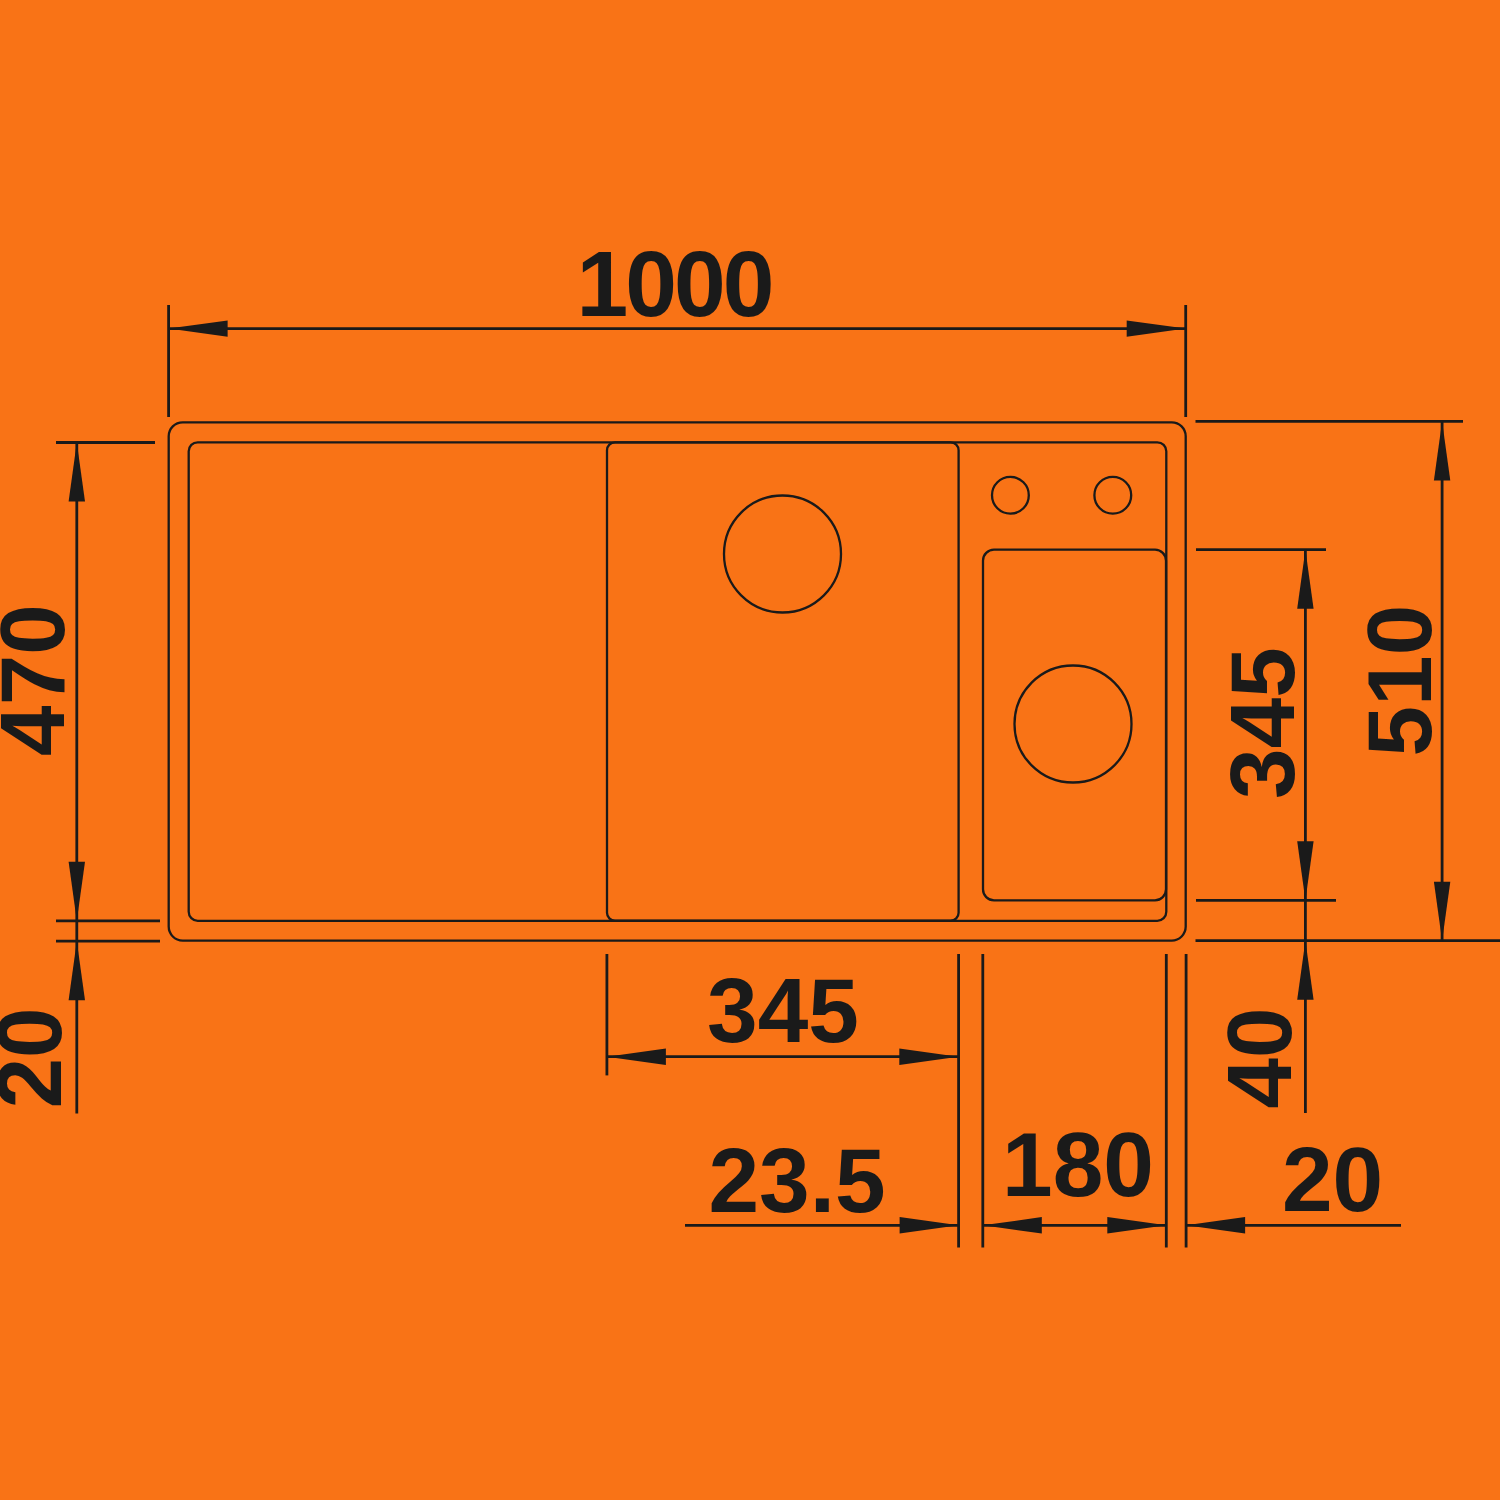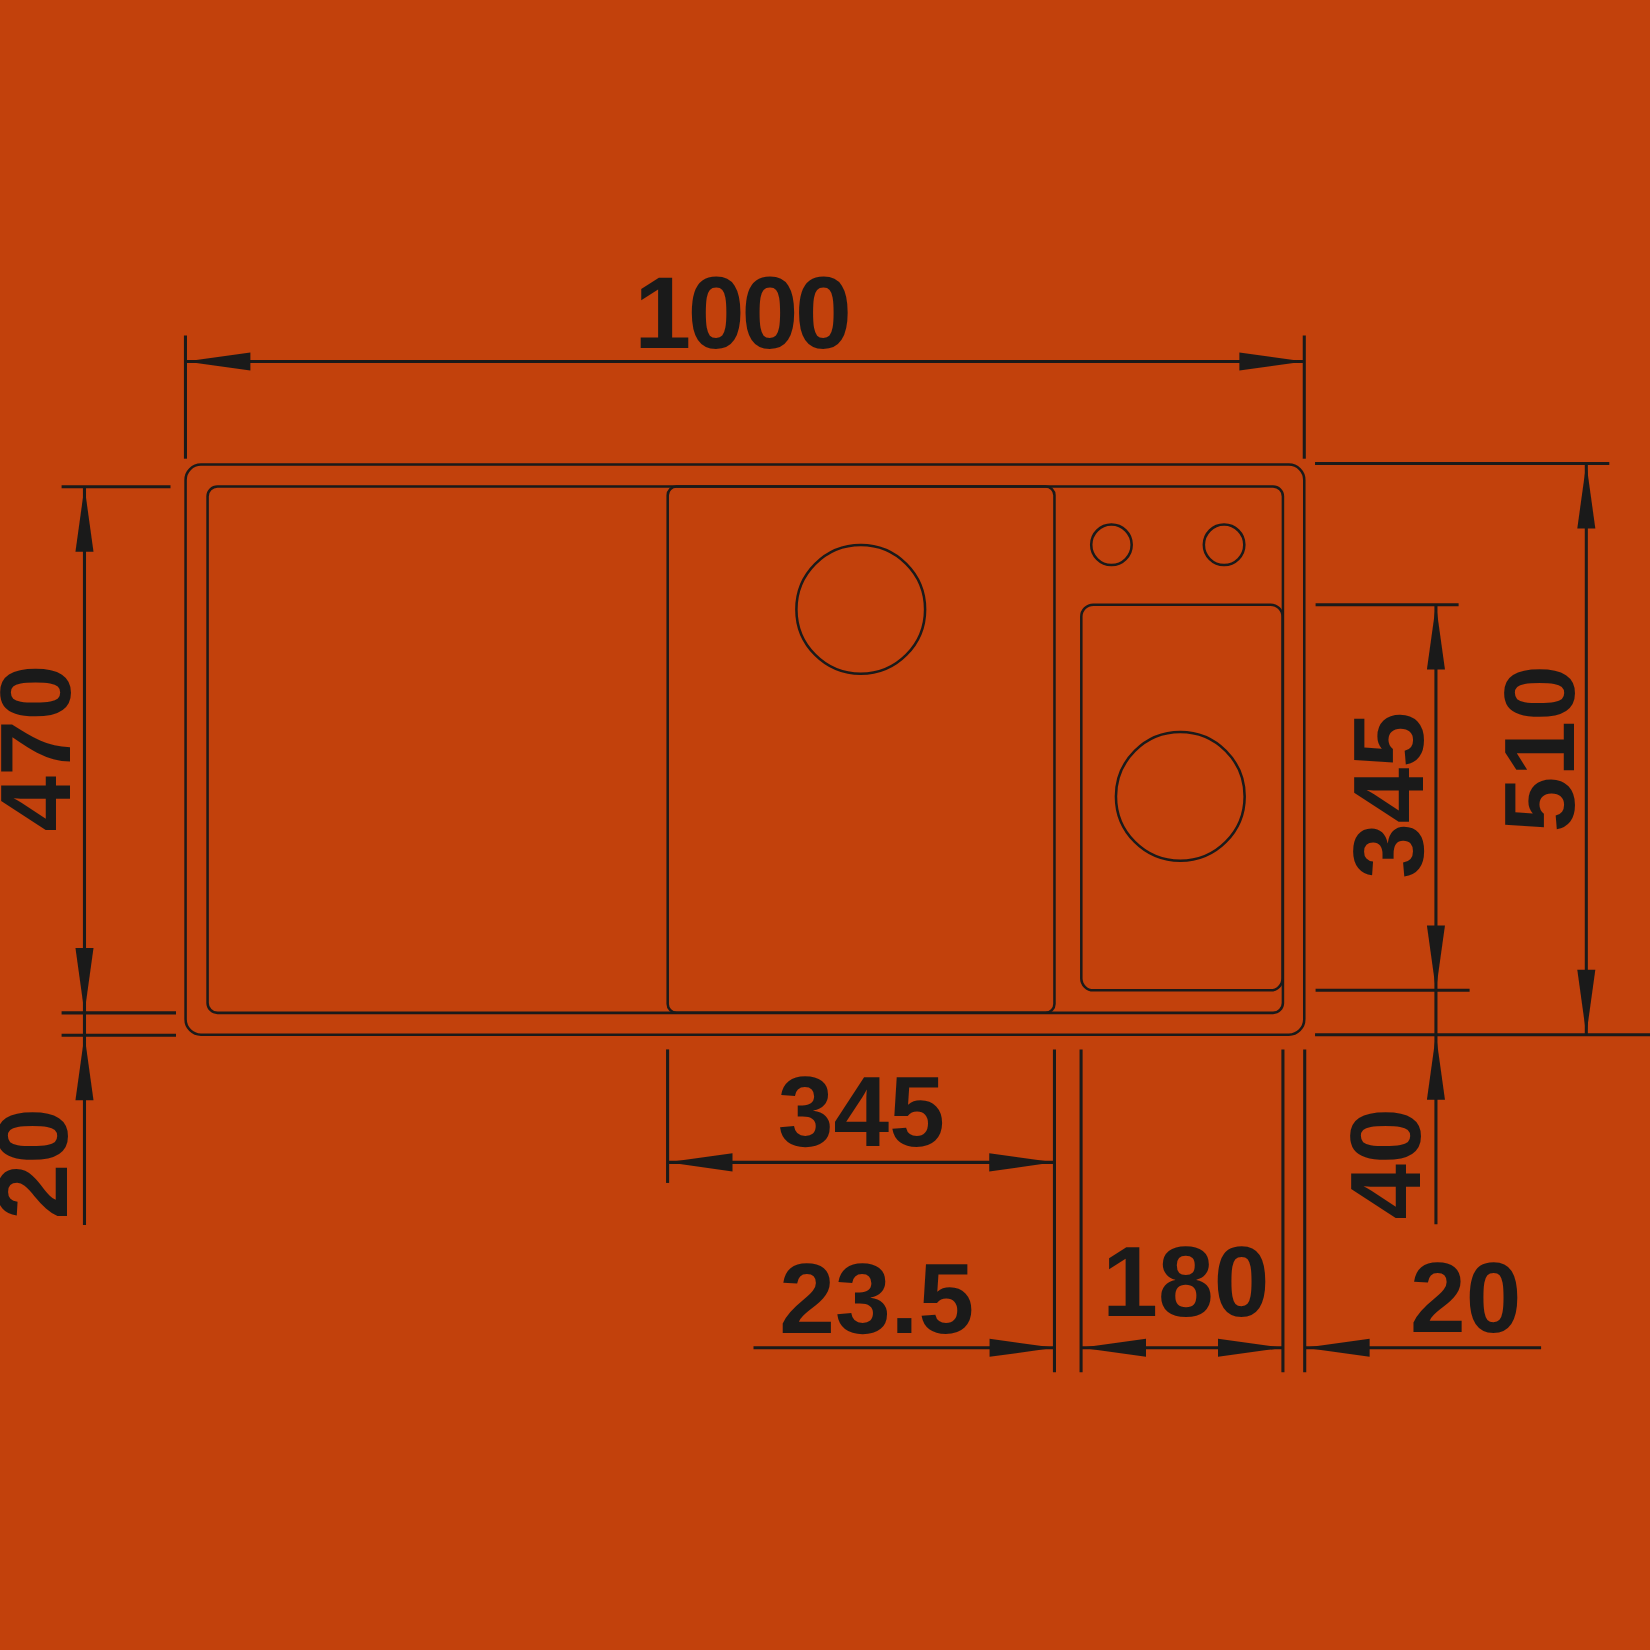--- a/index.html
+++ b/index.html
@@ -1,16 +1,16 @@
 <!DOCTYPE html>
 <html><head>
 <meta charset="utf-8">
 <style>
   html,body{margin:0;padding:0;background:#ffffff;}
-  .wrap{width:1500px;height:1500px;position:relative;background:#c2410c;}
+  .wrap{width:1500px;height:1500px;position:relative;background:#f97316;}
   svg{display:block;}
   text{font-family:"Liberation Sans", sans-serif;font-weight:bold;fill:#1a1a1a;}
 </style>
 </head>
 <body>
 <div class="wrap">
 <svg width="1500" height="1500" viewBox="0 0 1500 1500">
   <g stroke="#1a1a1a" fill="none">
 
     <rect x="168.7" y="422.3" width="1017" height="518.3" rx="14" stroke-width="2.3"></rect>

